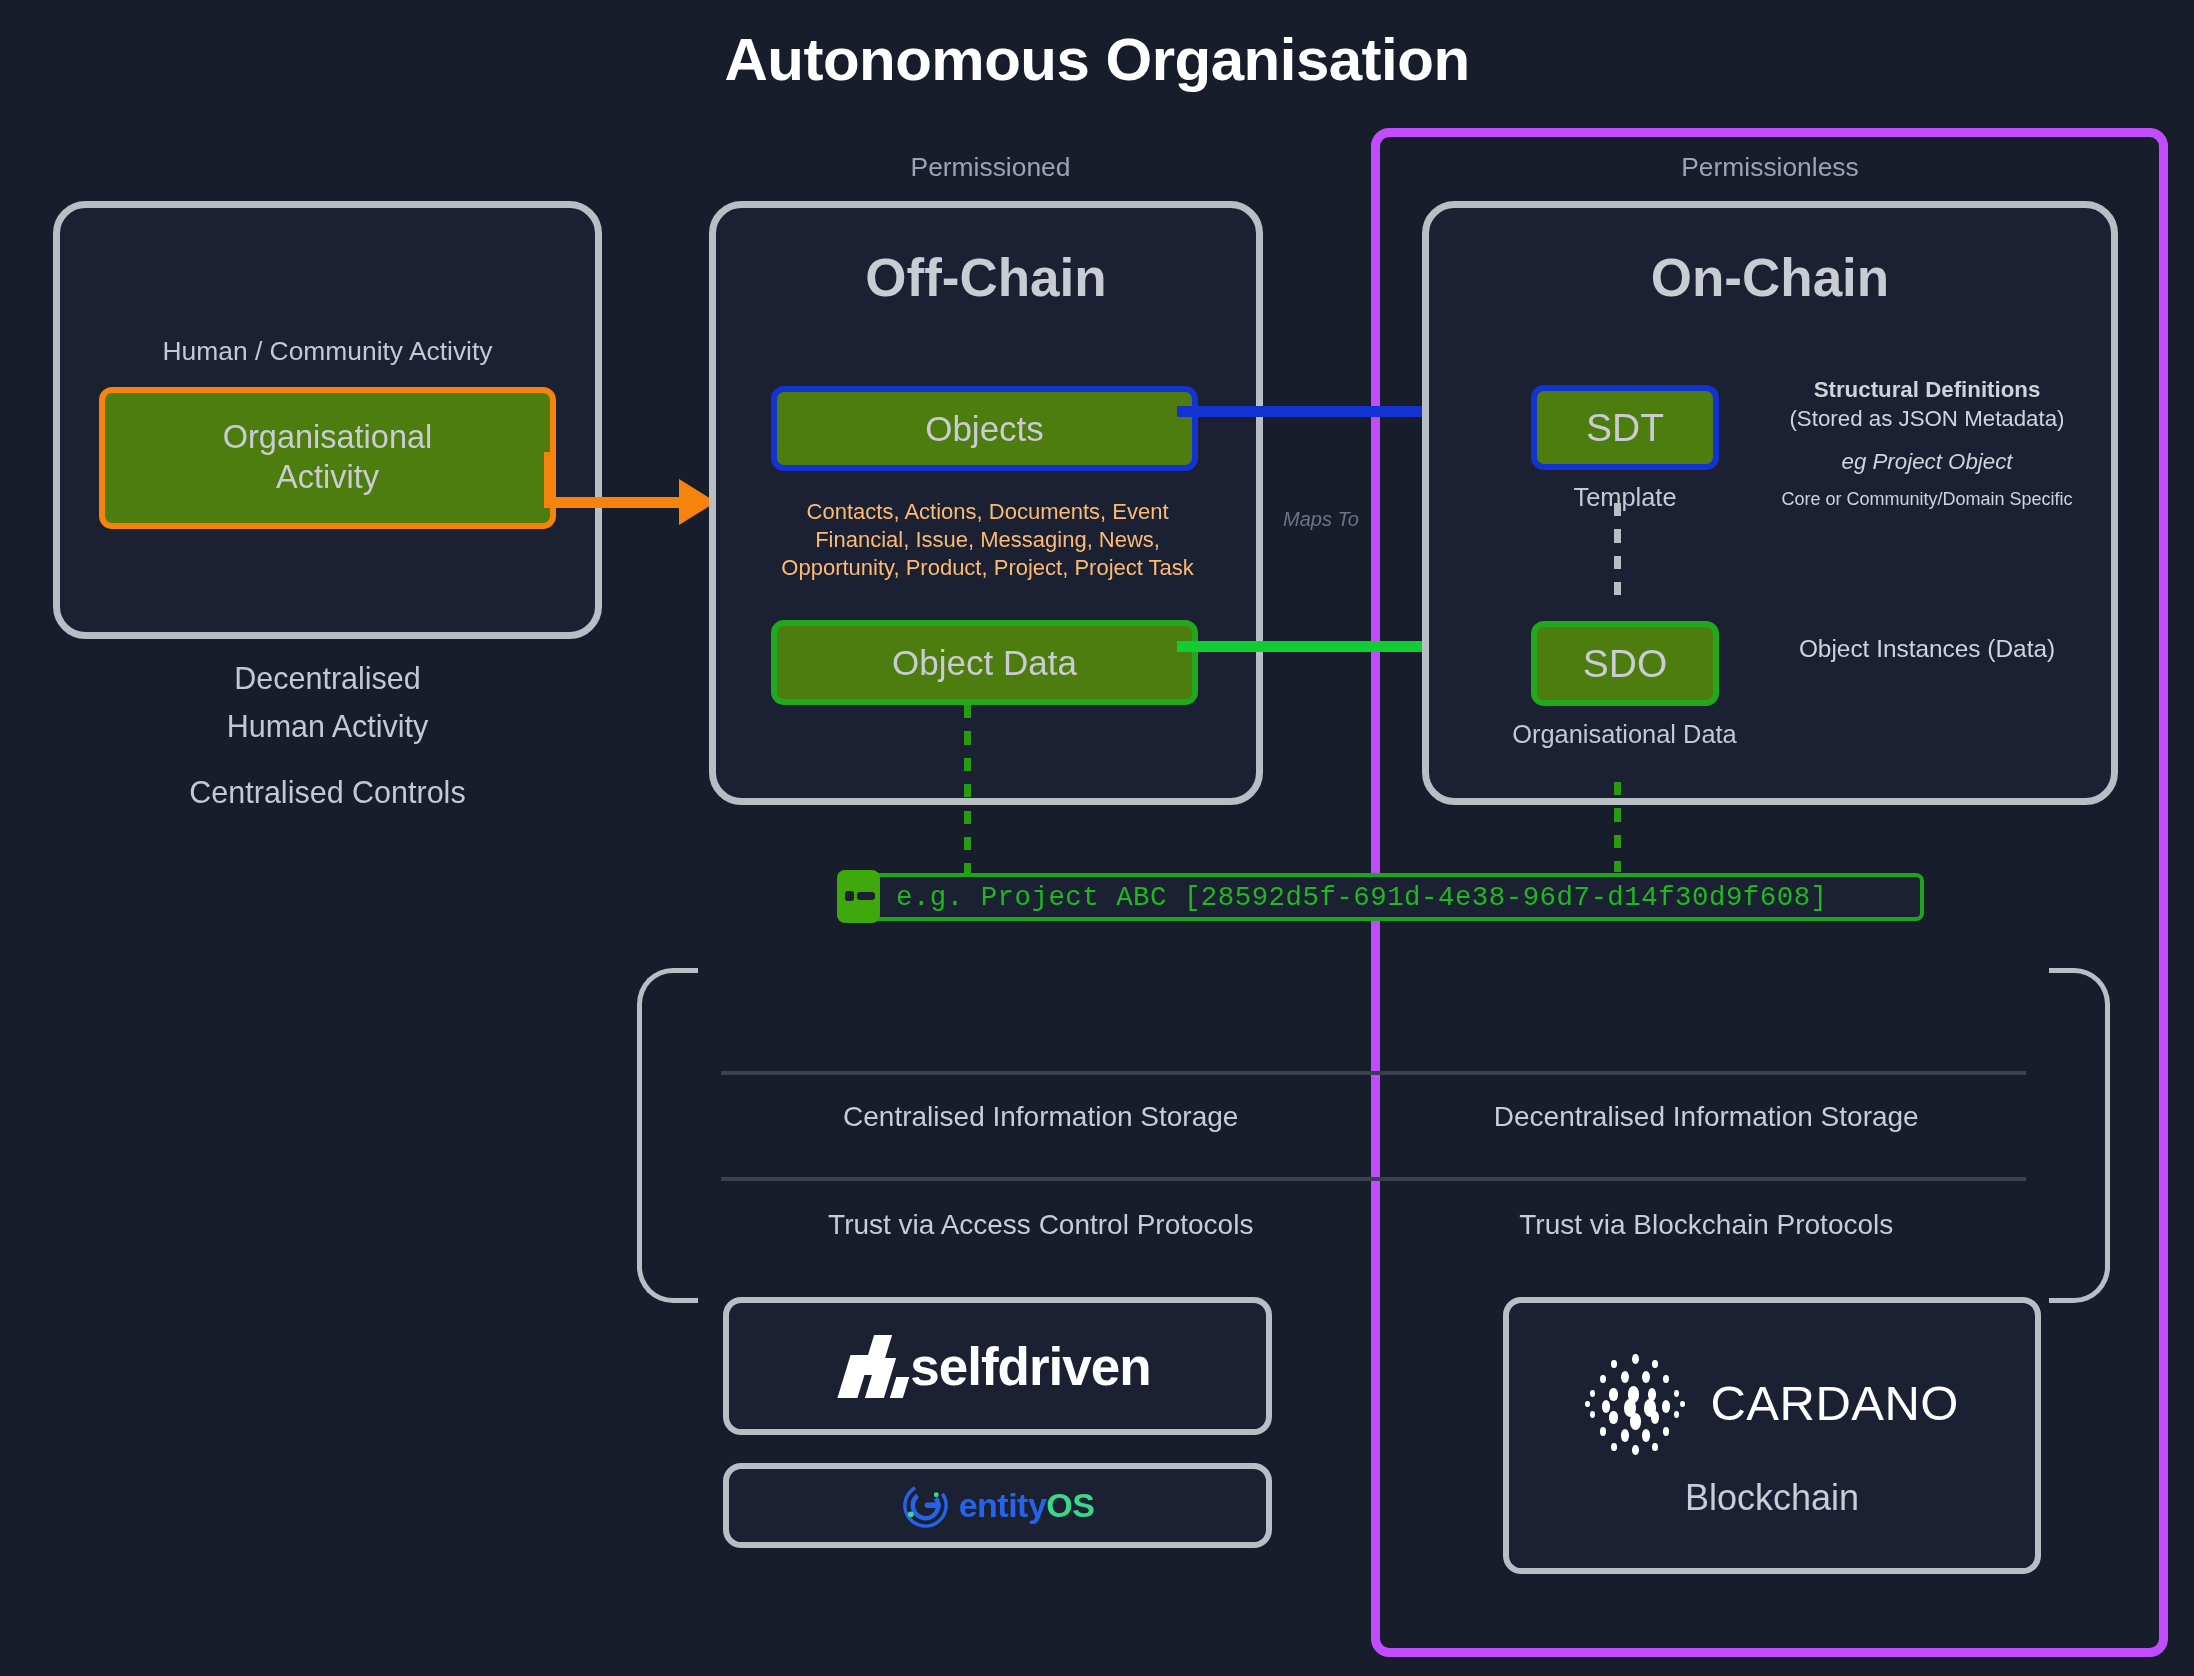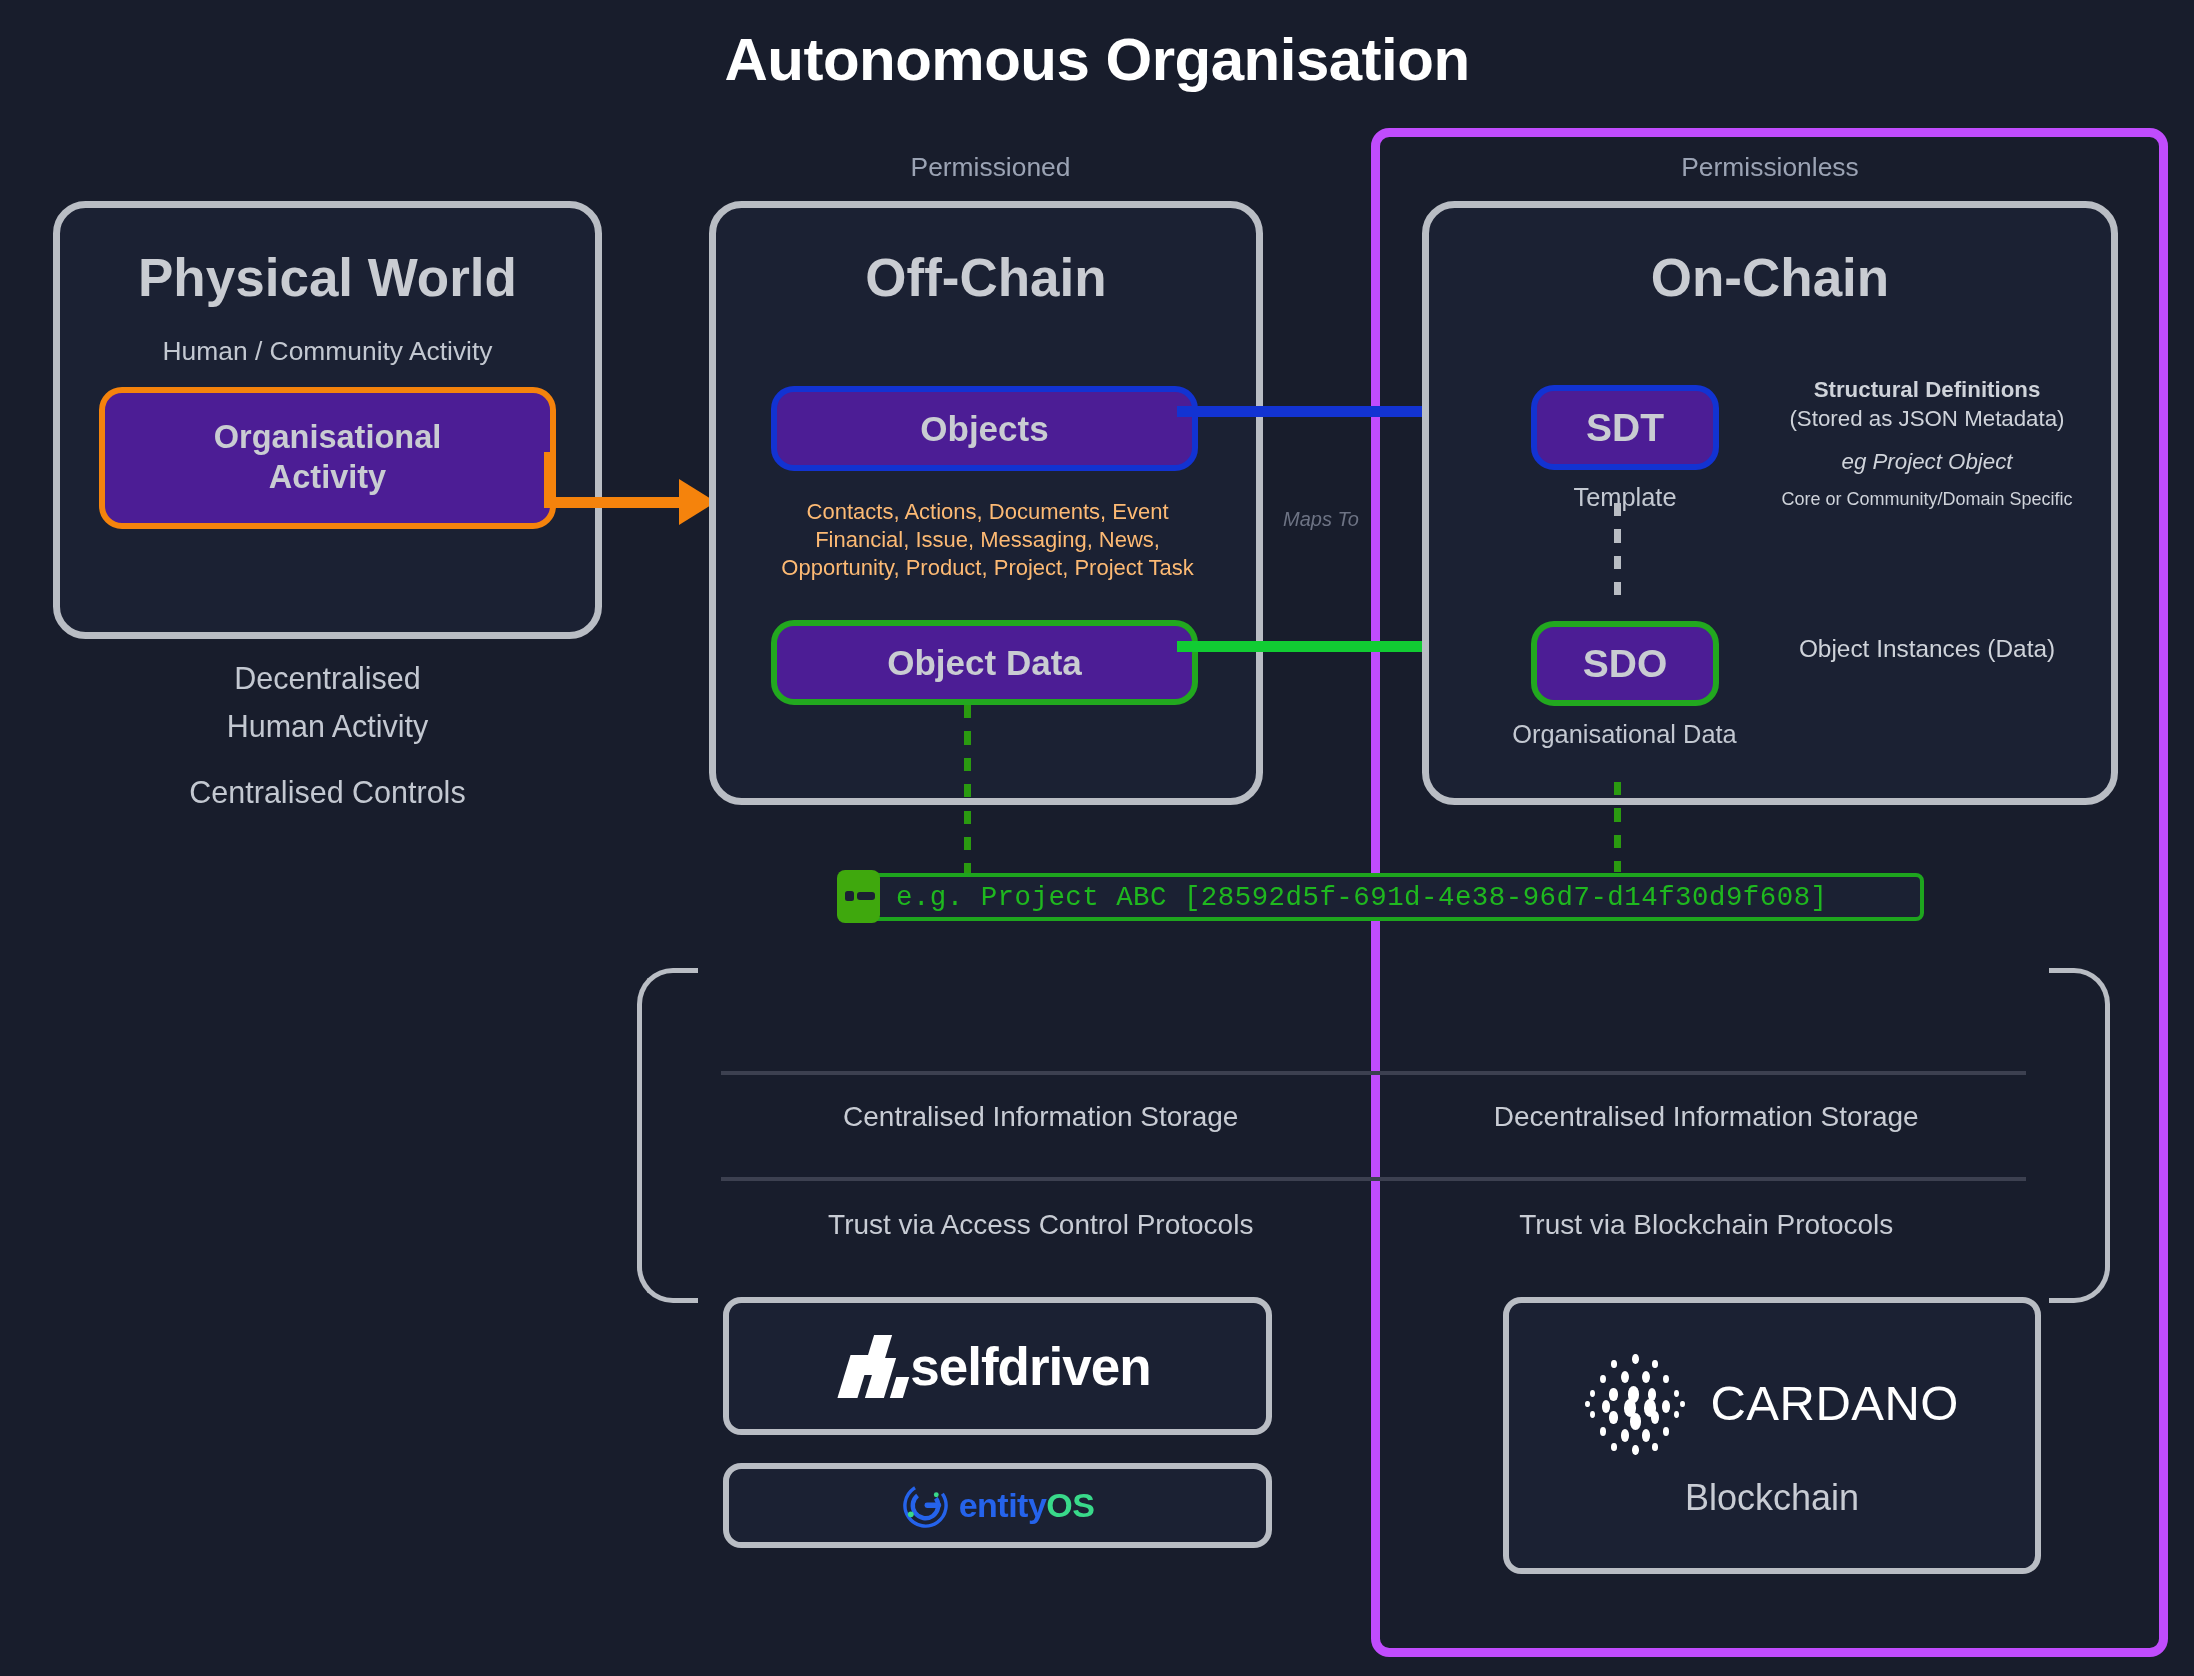--- a/index.html
+++ b/index.html
@@ -27,23 +27,23 @@
     border:7.1px solid #b9bdc4;border-radius:32.5px;background:#1b2133;
     box-sizing:border-box;
   }
   .panel-title{
     position:absolute;left:0;width:100%;text-align:center;
     font-size:53px;font-weight:bold;color:#c9ccd2;
   }
 
   
   .ibox{
-    border-radius:23px;background:#4c1d95;box-sizing:border-box;
+    border-radius:13px;background:#4d7c0f;box-sizing:border-box;
     display:flex;align-items:center;justify-content:center;
-    font-weight:bold;color:#c9ccd2;
+    font-weight:normal;color:#c9ccd2;
   }
   .ibox.orange{border:6.1px solid #f5830c;}
   .ibox.blue{border:6.1px solid #1233d2;}
   .ibox.green{border:6.1px solid #22a81f;}
 
   .sub{font-size:26.4px;color:#c3c8d1;text-align:center;line-height:1.22;}
   .sub-sm{font-size:20.3px;color:#fdba74;text-align:center;line-height:1.28;}
 
   
   #purple-frame{
@@ -125,21 +125,20 @@
 <body>
 
 <div class="abs" id="title">Autonomous Organisation</div>
 
 <div class="abs" id="purple-frame"></div>
 
 <div class="abs caption" style="left:711px;top:152px;width:559px;">Permissioned</div>
 <div class="abs caption" style="left:1417px;top:152px;width:706px;">Permissionless</div>
 
 <div class="abs panel" style="left:53px;top:201px;width:549px;height:438px;">
-  <div class="panel-title" style="top:39px;">Physical World</div>
   <div class="abs sub" style="left:0;top:127px;width:100%;">Human / Community Activity</div>
   <div class="abs ibox orange" style="left:39px;top:179px;width:457px;height:142px;flex-direction:column;">
     <div style="font-size:32.5px;line-height:1.22;">Organisational</div>
     <div style="font-size:32.5px;line-height:1.22;">Activity</div>
   </div>
 </div>
 <div class="abs sub" style="left:53px;top:660px;width:549px;font-size:30.5px;">Decentralised</div>
 <div class="abs sub" style="left:53px;top:708px;width:549px;font-size:30.5px;">Human Activity</div>
 <div class="abs sub" style="left:53px;top:774px;width:549px;font-size:30.5px;">Centralised Controls</div>
 

